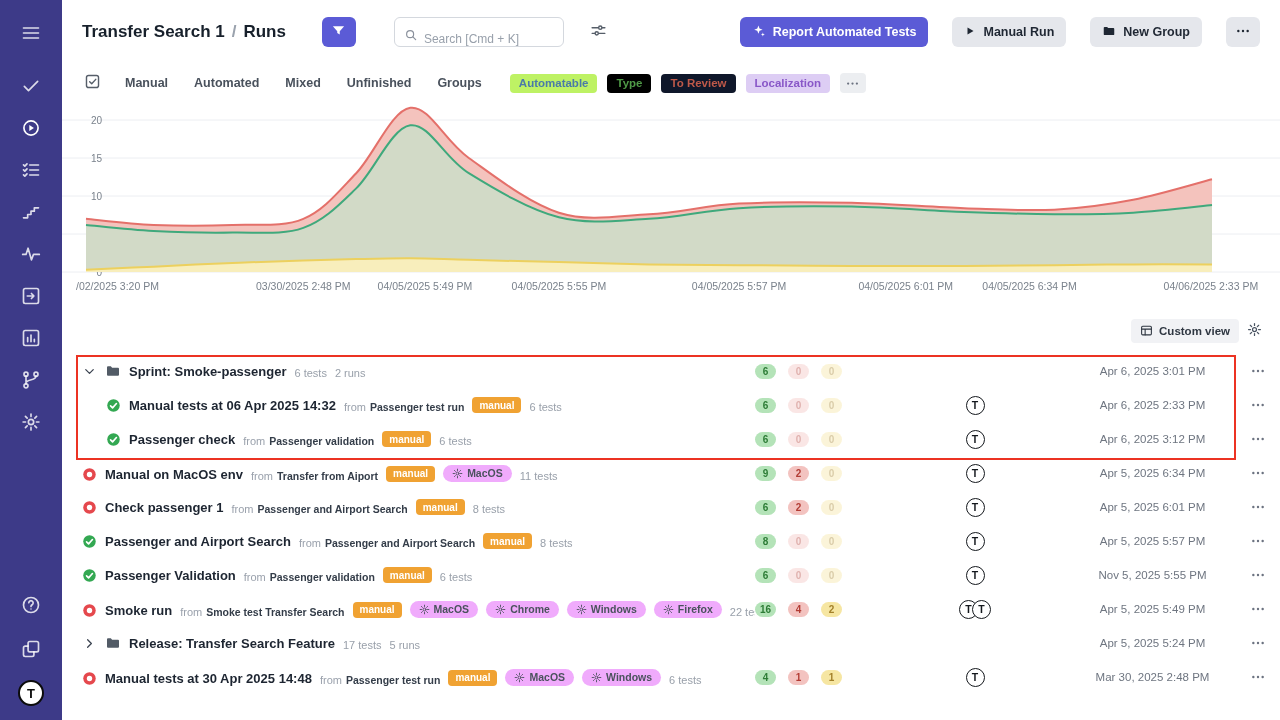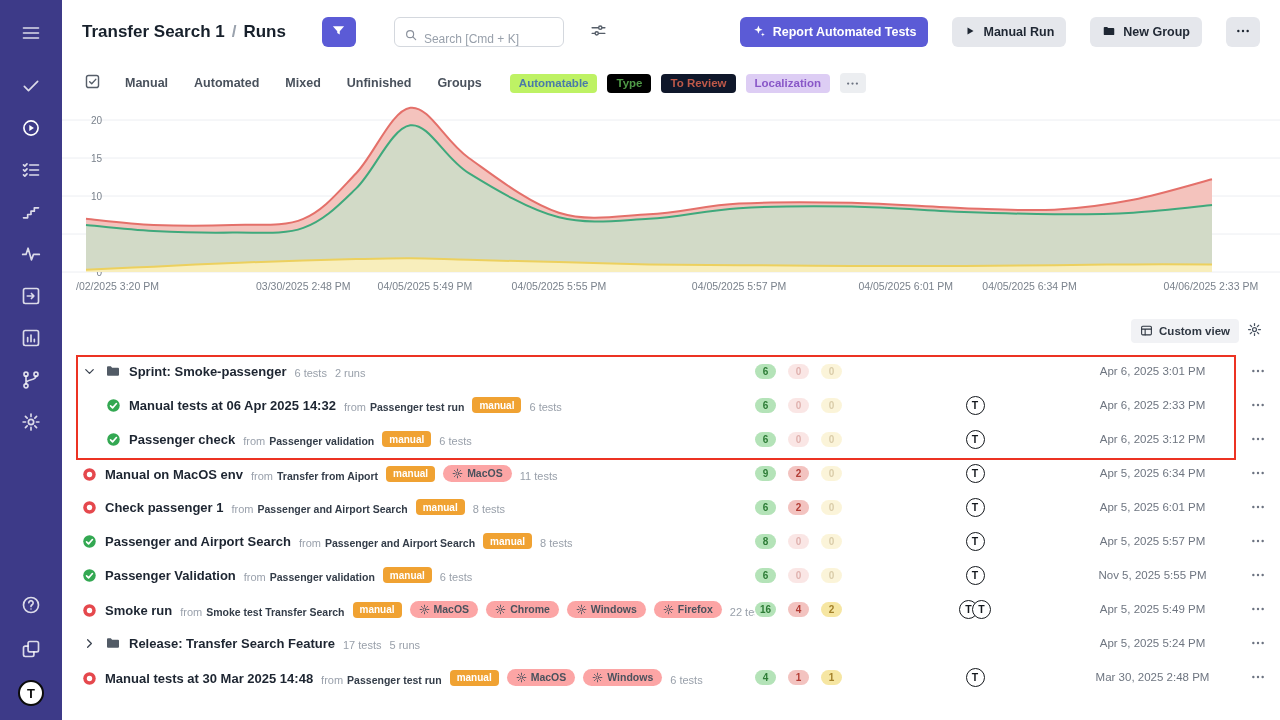--- a/index.html
+++ b/index.html
@@ -61,21 +61,21 @@
   .ficon{color:#525b66;display:inline-flex}
   .status{display:inline-flex}
   .status.passed{color:#33a852}
   .status.failed{color:#e5484d}
   .rtitle{font-size:13px;font-weight:600;color:#1d2531}
   .gtitle{font-weight:bold}
   .meta{font-size:11px;color:#99a0aa}
   .from{font-size:11px;color:#9aa1ac}
   .source{font-size:10.5px;font-weight:bold;color:#343d49;margin-left:-4px}
   .manual{background:#f0a232;color:#fff;font-size:10px;font-weight:bold;padding:2.5px 7px;border-radius:4px}
-  .env{display:inline-flex;align-items:center;gap:4px;background:#fca5a5;color:#4a525d;font-size:10.5px;font-weight:600;padding:2.5px 9px;border-radius:9px}
+  .env{display:inline-flex;align-items:center;gap:4px;background:#f0abfc;color:#4a525d;font-size:10.5px;font-weight:600;padding:2.5px 9px;border-radius:9px}
   .ccounts{width:120px;display:flex;gap:12px;align-items:center}
   .pill{width:21px;height:15px;border-radius:8px;font-size:10px;font-weight:bold;display:inline-flex;align-items:center;justify-content:center}
   .pill.pass{background:#b4e3b8;color:#2d7c36}
   .pill.fail{background:#f3c3c0;color:#b23c34}
   .pill.skip{background:#f6e6a2;color:#a3802a}
   .pill.muted{opacity:.4}
   .cavatar{width:200px;display:flex;justify-content:center}
   .avatar{width:19px;height:19px;border-radius:50%;background:#fff;border:1.6px solid #14181d;color:#14181d;font-size:10.5px;font-weight:bold;display:inline-flex;align-items:center;justify-content:center}
   .avatar + .avatar{margin-left:-6px}
   .cdate{width:155px;text-align:center;font-size:11.5px;color:#6e7580;white-space:nowrap}
@@ -607,21 +607,21 @@
           </button>
         </div>
         <div class="rrow run">
           <div class="rleft">
             <span class="status failed">
               <svg viewBox="0 0 24 24" width="15" height="15" fill="none" stroke="currentColor" stroke-width="2" stroke-linecap="round" stroke-linejoin="round">
                 <circle cx="12" cy="12" r="10" fill="currentColor" stroke="none"></circle>
                 <circle cx="12" cy="12" r="4.3" fill="#fff" stroke="none"></circle>
               </svg>
             </span>
-            <span class="rtitle">Manual tests at 30 Mar 2025 14:48</span>
+            <span class="rtitle">Manual tests at 30 Apr 2025 14:48</span>
             <span class="from">from</span>
             <span class="source">Passenger test run</span>
             <span class="manual">manual</span>
             <span class="env">
               <svg viewBox="0 0 24 24" width="11" height="11" fill="none" stroke="currentColor" stroke-width="2" stroke-linecap="round" stroke-linejoin="round">
                 <circle cx="12" cy="12" r="3.2"></circle>
                 <path d="M12 2.5v3M12 18.5v3M2.5 12h3M18.5 12h3M5.3 5.3l2.1 2.1M16.6 16.6l2.1 2.1M18.7 5.3l-2.1 2.1M7.4 16.6l-2.1 2.1"></path>
               </svg>
               <span>MacOS</span>
             </span>

